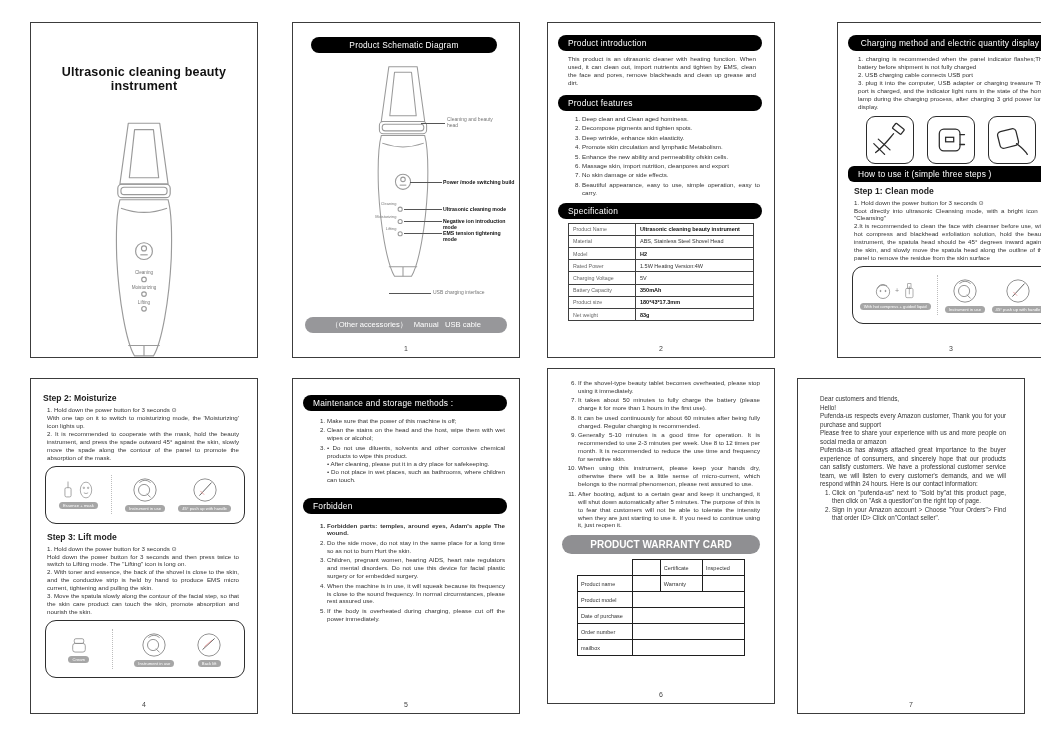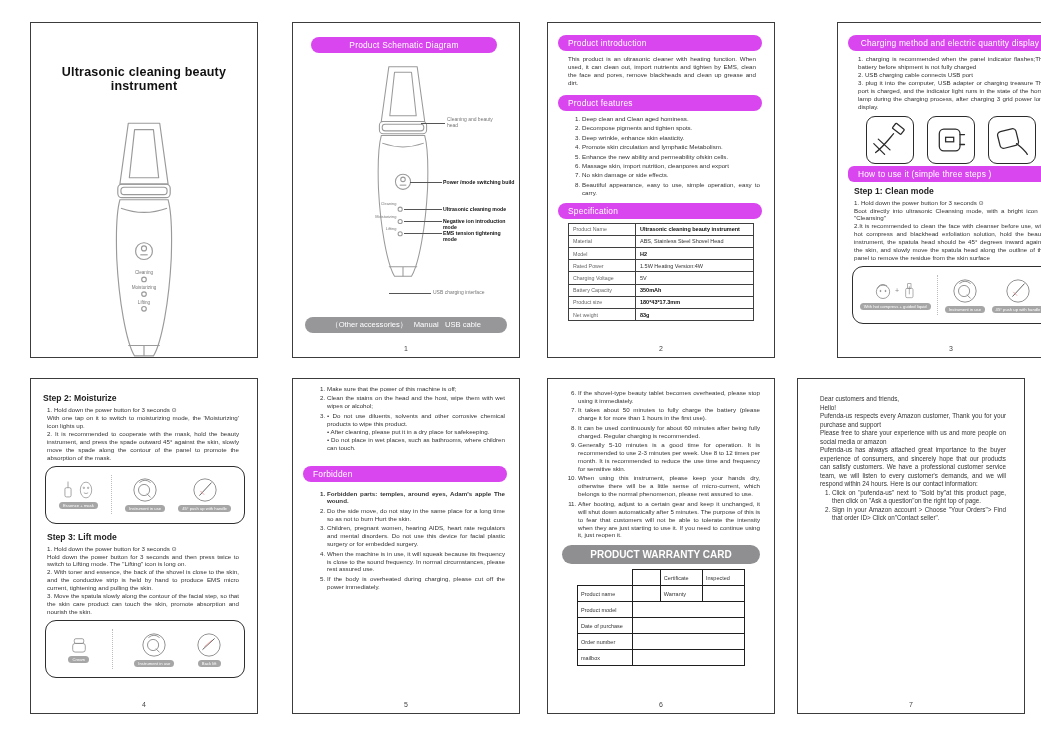--- a/index.html
+++ b/index.html
@@ -1,19 +1,19 @@
 <!DOCTYPE html>
 <html><head>
 <meta charset="utf-8">
 <style>
   html,body{margin:0;padding:0;background:#ffffff;}
   .sheet{position:relative;width:1041px;height:742px;background:#fff;font-family:"Liberation Sans",sans-serif;color:#333;}
   .page{position:absolute;width:228px;height:336px;background:#fff;border:1.2px solid #3c3c3c;box-sizing:border-box;overflow:hidden;}
   .pnum{position:absolute;bottom:5px;left:0;right:0;text-align:center;font-size:7px;color:#444;}
-  .pill{background:#d946ef;color:#fff;border-radius:11px;font-size:8.4px;padding:3px 10px;margin:12px 12px 4px 10px;letter-spacing:.2px;}
+  .pill{background:#000000;color:#fff;border-radius:11px;font-size:8.4px;padding:3px 10px;margin:12px 12px 4px 10px;letter-spacing:.2px;}
   .pill-lg{background:#8f8f92;color:#fff;border-radius:12px;font-size:10px;font-weight:bold;text-align:center;padding:4px 8px;margin:6px 14px 4px 14px;}
   .body-text{font-size:6.2px;line-height:1.28;margin:3px 18px 0 20px;text-align:justify;white-space:pre-line;color:#333;}
   .step-title{font-size:8.6px;font-weight:bold;color:#222;margin:8px 14px 2px 16px;}
   ol.doc-list{margin:2px 14px 0 0;padding-left:34px;font-size:6.2px;line-height:1.28;text-align:justify;color:#333;}
   ol.doc-list li{margin-bottom:1.5px;}
   ol.doc-list li.pre{white-space:pre-line;}
   ol.doc-list li.bold{font-weight:bold;}
   .title-cover{font-size:12.5px;font-weight:bold;text-align:center;margin-top:42px;color:#111;letter-spacing:.2px;}
   .device-wrap{display:flex;justify-content:center;}
   .device-svg{stroke:#9a9a9a;fill:none;stroke-width:1.1;}
@@ -305,39 +305,40 @@
             <path d="M7,19 L20,7" stroke="#555"></path>
             <path d="M9,16 L17,9" stroke="#e89a9a"></path>
           </svg>
         <div class="cap">Back lift</div>
       </div>
     </div>
     <div class="pnum">4</div>
   </div>
 
   <div class="page" style="left:292px;top:378px;">
+    <div class="pill" style="margin-top:16px;">Maintenance and storage methods :</div>
     <ol class="doc-list" style="margin-top:6px;">
       <li>Make sure that the power of this machine is off;</li>
       <li>Clean the stains on the head and the host, wipe them with wet wipes or alcohol;</li>
       <li class="pre">• Do not use diluents, solvents and other corrosive chemical products to wipe this product.
 • After cleaning, please put it in a dry place for safekeeping.
 • Do not place in wet places, such as bathrooms, where children can touch.</li>
     </ol>
     <div class="pill" style="margin-top:14px;">Forbidden</div>
     <ol class="doc-list" style="margin-top:8px;">
       <li class="bold">Forbidden parts: temples, around eyes, Adam's apple The wound.</li>
       <li>Do the side move, do not stay in the same place for a long time so as not to burn Hurt the skin.</li>
       <li>Children, pregnant women, hearing AIDS, heart rate regulators and mental disorders. Do not use this device for facial plastic surgery or for embedded surgery.</li>
       <li>When the machine is in use, it will squeak because its frequency is close to the sound frequency. In normal circumstances, please rest assured use.</li>
       <li>If the body is overheated during charging, please cut off the power immediately.</li>
     </ol>
     <div class="pnum">5</div>
   </div>
 
-  <div class="page" style="left:547px;top:378px;">
+  <div class="page" style="left:547px;top:368px;">
     <ol class="doc-list" start="6" style="margin-top:10px;padding-left:30px;">
       <li>If the shovel-type beauty tablet becomes overheated, please stop using it immediately.</li>
       <li>It takes about  50 minutes to fully charge the battery (please charge it for more than 1 hours in the first use).</li>
       <li>It can be used continuously for about 60 minutes after being fully charged. Regular charging is recommended.</li>
       <li>Generally 5-10 minutes is a good time for operation. It is recommended to use 2-3 minutes per week. Use 8 to 12 times per month. It is recommended to reduce the use time and frequency for sensitive skin.</li>
       <li>When using this instrument, please keep your hands dry, otherwise there will be a little sense of micro-current, which belongs to the normal phenomenon, please rest assured to use.</li>
       <li>After booting, adjust to a certain gear and keep it unchanged, it will shut down automatically after 5 minutes. The purpose of this is to fear that customers will not be able to tolerate the intensity when they are just starting to use it. If you need to continue using it, just reopen it.</li>
     </ol>
     <div class="pill-lg">PRODUCT WARRANTY CARD</div>
     <table class="war-table">

